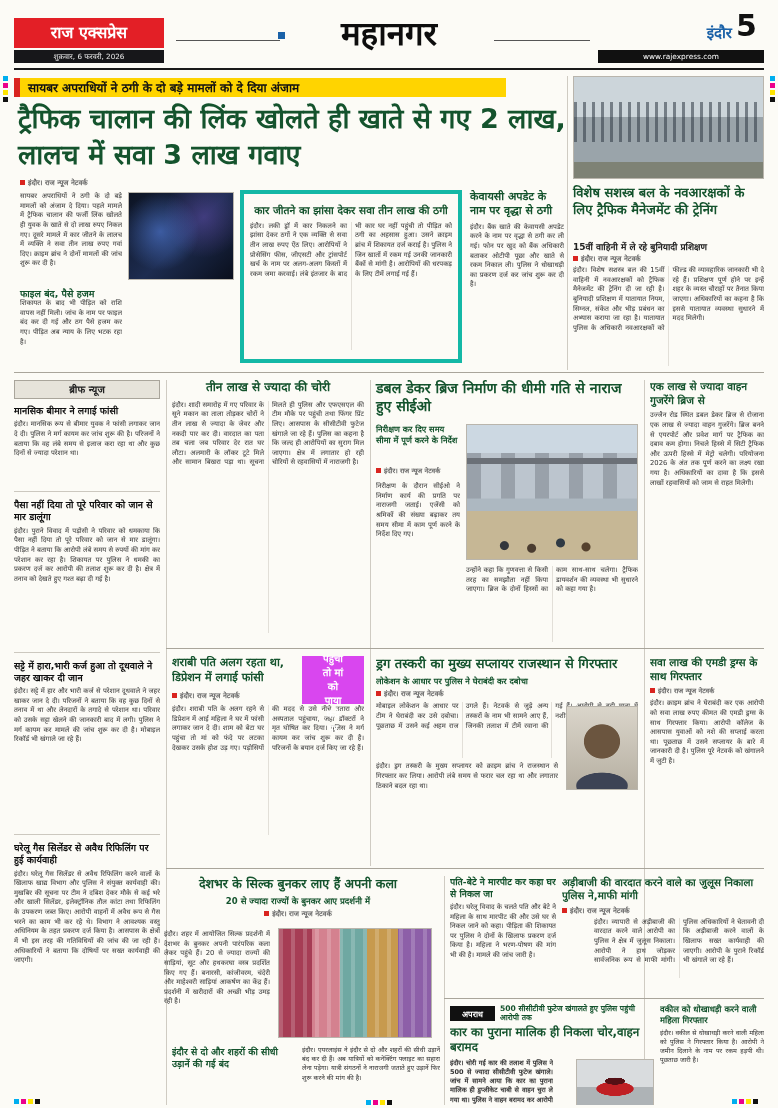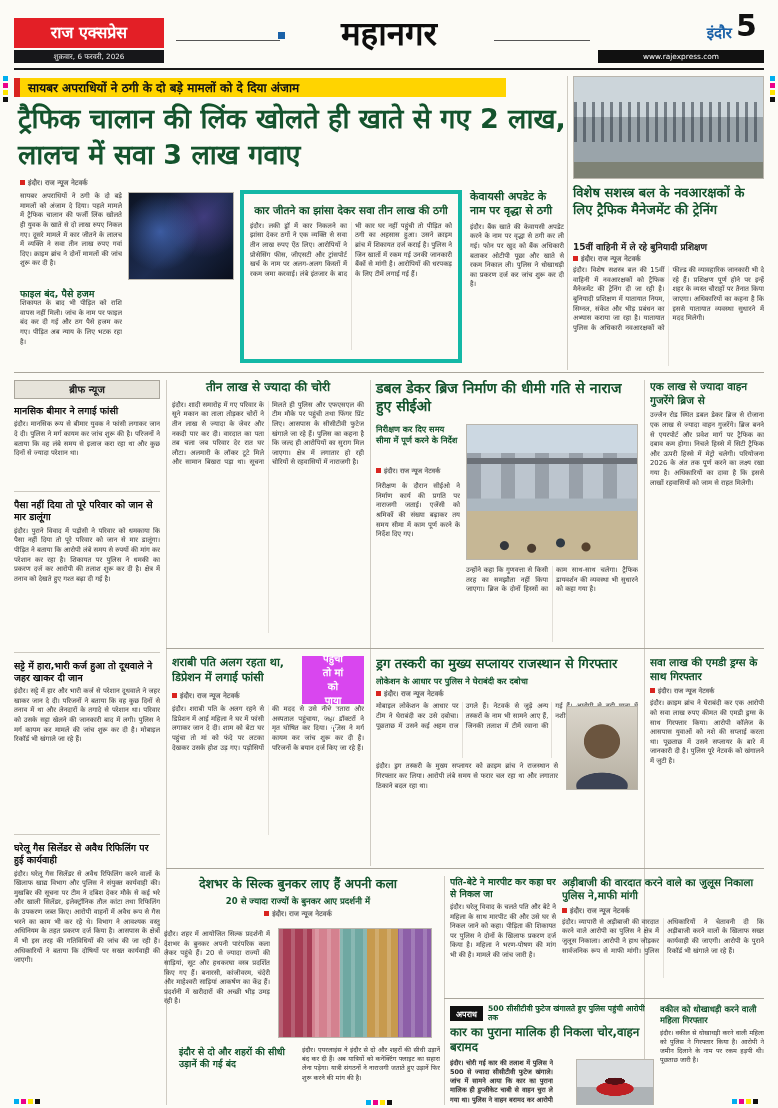--- a/index.html
+++ b/index.html
@@ -49,21 +49,21 @@
       radial-gradient(ellipse 60% 26% at 50% 96%,#3d4355 0 60%,transparent 63%),
       radial-gradient(ellipse 42% 34% at 50% 42%,#6b553f 0 60%,transparent 63%),
       linear-gradient(#dad5ca,#b6afa1);}
   .photo-silk{background:
       repeating-linear-gradient(90deg,rgba(255,255,255,.18) 0 4px,transparent 4px 12px),
       linear-gradient(90deg,#a63d55 0 22%,#d4818f 22% 40%,#6fa8a2 40% 58%,#c79a4e 58% 78%,#8d5fa8 78%);}
   .photo-car{background:
       radial-gradient(ellipse 22% 12% at 50% 44%,#551015 0 60%,transparent 63%),
       radial-gradient(ellipse 40% 24% at 50% 60%,#c01f24 0 60%,transparent 63%),
       linear-gradient(#d9dcde 0 56%,#aeb3b6 56%);}
-  .crime-label{background:#111;color:#fff;font-weight:700;font-size:8px;padding:2px 6px;flex:0 0 auto;}
+  .crime-label{background:#111;color:#fff;font-weight:700;font-size:8px;padding:2px 12px;flex:0 0 auto;}
 </style>
 </head>
 <body>
 
 <div class="page">
 
   <div class="reg v" style="left:3px;top:76px;">
       <i class="cy"></i>
       <i class="mg"></i>
       <i class="yl"></i>
@@ -238,39 +238,39 @@
         <span class="dot"></span>
         <span>इंदौर। राज न्यूज नेटवर्क</span>
       </div>
       <div class="photo photo-silk" style="right:0;top:52px;width:154px;height:110px;"></div>
       <div class="body-txt" style="position:absolute;left:0;top:54px;width:106px;height:108px;">इंदौर। शहर में आयोजित सिल्क प्रदर्शनी में देशभर के बुनकर अपनी पारंपरिक कला लेकर पहुंचे हैं। 20 से ज्यादा राज्यों की साड़ियां, सूट और हथकरघा वस्त्र प्रदर्शित किए गए हैं। बनारसी, कांजीवरम, चंदेरी और माहेश्वरी साड़ियां आकर्षण का केंद्र हैं। प्रदर्शनी में खरीदारों की अच्छी भीड़ उमड़ रही है।</div>
     </div>
   </div>
 
   <div class="abs" style="left:172px;top:1046px;width:268px;height:59px;overflow:hidden;">
     <div style="position:relative;height:100%;">
-      <div class="b" style="position:absolute;left:0;top:0;width:122px;font-size:9.3px;line-height:1.3;margin-left:7px;">इंदौर से दो और शहरों की सीधी उड़ानें की गई बंद</div>
+      <div class="b" style="position:absolute;left:0;top:0;width:122px;font-size:9.3px;line-height:1.3;">इंदौर से दो और शहरों की सीधी उड़ानें की गई बंद</div>
       <div class="body-txt" style="position:absolute;left:130px;top:0;width:138px;height:58px;font-size:6.5px;">इंदौर। एयरलाइंस ने इंदौर से दो और शहरों की सीधी उड़ानें बंद कर दी हैं। अब यात्रियों को कनेक्टिंग फ्लाइट का सहारा लेना पड़ेगा। यात्री संगठनों ने नाराजगी जताते हुए उड़ानें फिर शुरू करने की मांग की है।</div>
     </div>
   </div>
 
   <div class="vline" style="left:444px;top:876px;height:229px;"></div>
 
   <div class="abs" style="left:450px;top:876px;width:106px;height:118px;overflow:hidden;">
     <div class="b" style="font-size:9.2px;line-height:1.3;margin-bottom:3px;">पति-बेटे ने मारपीट कर कहा घर से निकल जा</div>
     <div class="body-txt" style="height:76px;">इंदौर। घरेलू विवाद के चलते पति और बेटे ने महिला के साथ मारपीट की और उसे घर से निकल जाने को कहा। पीड़िता की शिकायत पर पुलिस ने दोनों के खिलाफ प्रकरण दर्ज किया है। महिला ने भरण-पोषण की मांग भी की है। मामले की जांच जारी है।</div>
   </div>
 
   <div class="abs" style="left:562px;top:876px;width:202px;height:118px;overflow:hidden;">
     <div class="b" style="font-size:10.3px;line-height:1.3;">अड़ीबाजी की वारदात करने वाले का जुलूस निकाला पुलिस ने,माफी मांगी</div>
     <div class="byline" style="margin:3px 0;">
       <span class="dot"></span>
       <span>इंदौर। राज न्यूज नेटवर्क</span>
     </div>
-    <div class="body-txt c2" style="height:60px;">इंदौर। व्यापारी से अड़ीबाजी की वारदात करने वाले आरोपी का पुलिस ने क्षेत्र में जुलूस निकाला। आरोपी ने हाथ जोड़कर सार्वजनिक रूप से माफी मांगी। पुलिस अधिकारियों ने चेतावनी दी कि अड़ीबाजी करने वालों के खिलाफ सख्त कार्यवाही की जाएगी। आरोपी के पुराने रिकॉर्ड भी खंगाले जा रहे हैं।</div>
+    <div class="body-txt c2" style="height:60px;margin-left:32px;">इंदौर। व्यापारी से अड़ीबाजी की वारदात करने वाले आरोपी का पुलिस ने क्षेत्र में जुलूस निकाला। आरोपी ने हाथ जोड़कर सार्वजनिक रूप से माफी मांगी। पुलिस अधिकारियों ने चेतावनी दी कि अड़ीबाजी करने वालों के खिलाफ सख्त कार्यवाही की जाएगी। आरोपी के पुराने रिकॉर्ड भी खंगाले जा रहे हैं।</div>
   </div>
 
   <div class="hline" style="left:444px;top:998px;width:320px;"></div>
 
   <div class="abs" style="left:450px;top:1004px;width:204px;height:101px;overflow:hidden;">
     <div style="display:flex;align-items:center;gap:5px;">
       <span class="crime-label">अपराध</span>
       <span class="b" style="font-size:7.6px;line-height:1.2;flex:1;">500 सीसीटीवी फुटेज खंगालते हुए पुलिस पहुंची आरोपी तक</span>
     </div>
     <div class="b" style="font-size:11.8px;line-height:1.25;margin-top:3px;">कार का पुराना मालिक ही निकला चोर,वाहन बरामद</div>

